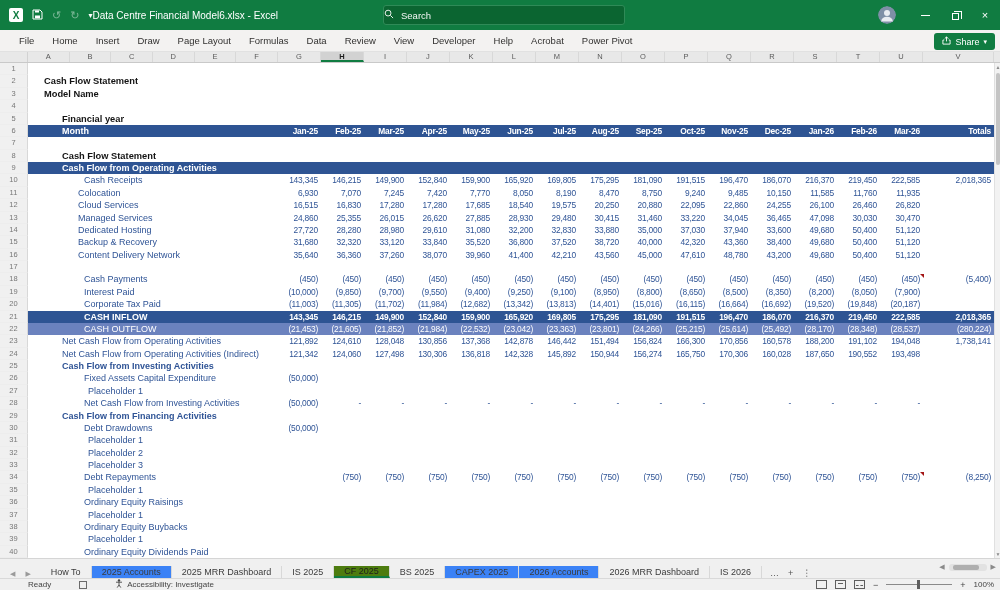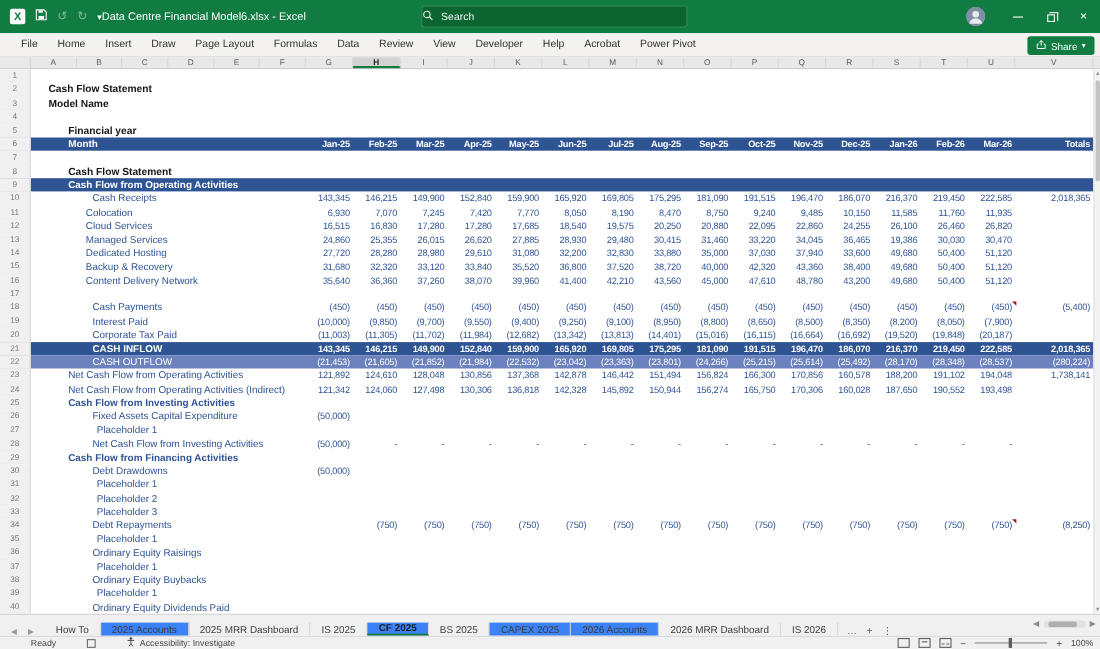--- a/index.html
+++ b/index.html
@@ -55,21 +55,21 @@
   .vscroll{position:absolute;right:0;top:0;width:6px;height:495px;background:#F2F2F2;border-left:1px solid #E0E0E0;font-size:5px;color:#8A8A8A;text-align:center}
   .vthumb{position:absolute;left:1px;top:10px;width:4px;height:92px;background:#C4C4C4;border-radius:2px}
   .varr-up{position:absolute;top:1px;left:0;width:6px}
   .varr-dn{position:absolute;bottom:1px;left:0;width:6px}
 
   
   .tabbar{height:20px;flex:0 0 20px;background:#F0F0F0;border-top:1px solid #D5D5D5;display:flex;align-items:flex-end;font-size:9px;color:#3B3B3B;position:relative}
   .tabnav{display:flex;align-items:center;gap:10px;padding:0 10px;color:#9A9A9A;font-size:7px}
   .stab{display:flex;align-items:center;padding:0 10px;border-right:1px solid #D8D8D8;white-space:nowrap}
   .stab.yellow{background:#3b82f6}
-  .stab.active{background:#3b82f6;font-weight:bold;color:#1E1E1E;border-bottom:2px solid #107C41}
+  .stab.active{background:#4d7c0f;font-weight:normal;color:#1E1E1E;border-bottom:2px solid #107C41}
   .tabtools{display:flex;align-items:center;gap:9px;padding:0 8px;color:#555}
   .hscroll{position:absolute;right:4px;top:4px;display:flex;align-items:center;gap:4px;color:#8A8A8A;font-size:7px}
   .htrack{width:38px;height:7px;background:#E2E2E2;border-radius:3px;position:relative}
   .hthumb{position:absolute;left:4px;top:1px;width:26px;height:5px;background:#AFAFAF;border-radius:2px}
 
   
   .statusbar{height:12px;flex:0 0 12px;background:#F0F0F0;border-top:1px solid #D9D9D9;display:flex;align-items:center;font-size:8px;color:#444;position:relative}
   .sb-item{display:flex;align-items:center;gap:4px;margin-left:28px}
   .macro-ic{width:8px;height:8px;border:1px solid #6B6B6B;display:inline-block}
   .sb-right{margin-left:auto;display:flex;align-items:center;gap:8px;padding-right:6px}
@@ -305,21 +305,21 @@
           <div class="cell">26,015</div>
           <div class="cell">26,620</div>
           <div class="cell">27,885</div>
           <div class="cell">28,930</div>
           <div class="cell">29,480</div>
           <div class="cell">30,415</div>
           <div class="cell">31,460</div>
           <div class="cell">33,220</div>
           <div class="cell">34,045</div>
           <div class="cell">36,465</div>
-          <div class="cell">19,386</div>
+          <div class="cell">47,098</div>
           <div class="cell">30,030</div>
           <div class="cell">30,470</div>
           <div class="cell tot"></div>
         </div>
         <div class="grow s-item">
           <div class="rnum">14</div>
           <div class="rlab ind3">Dedicated Hosting</div>
           <div class="cell">27,720</div>
           <div class="cell">28,280</div>
           <div class="cell">28,980</div>

